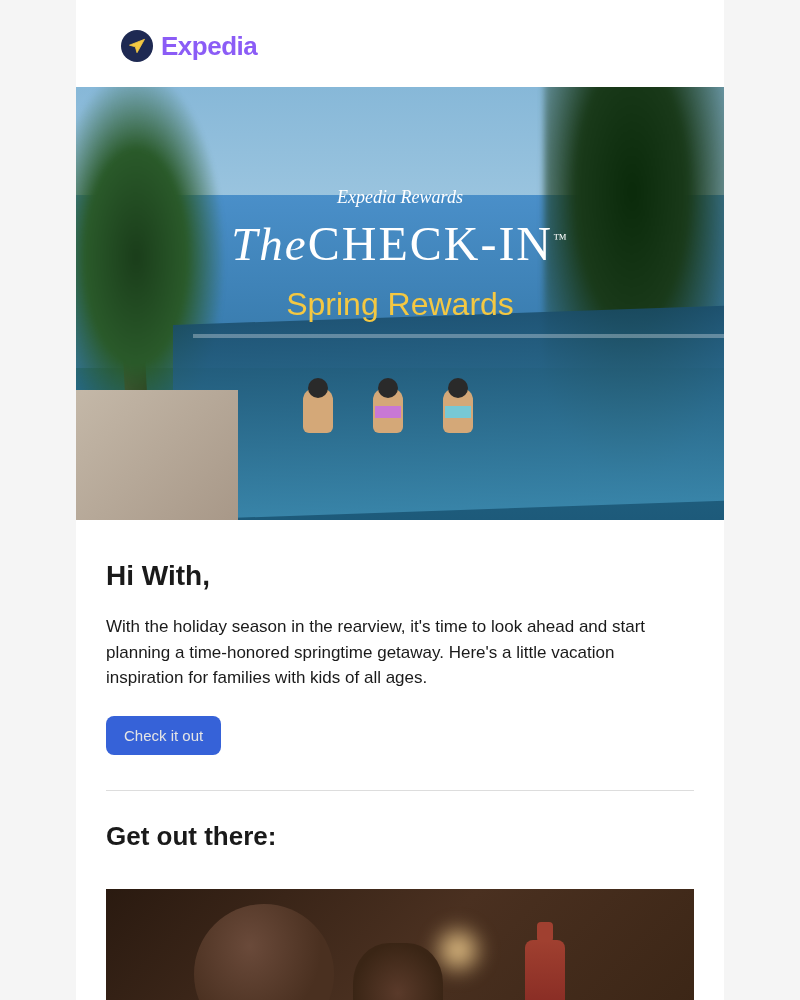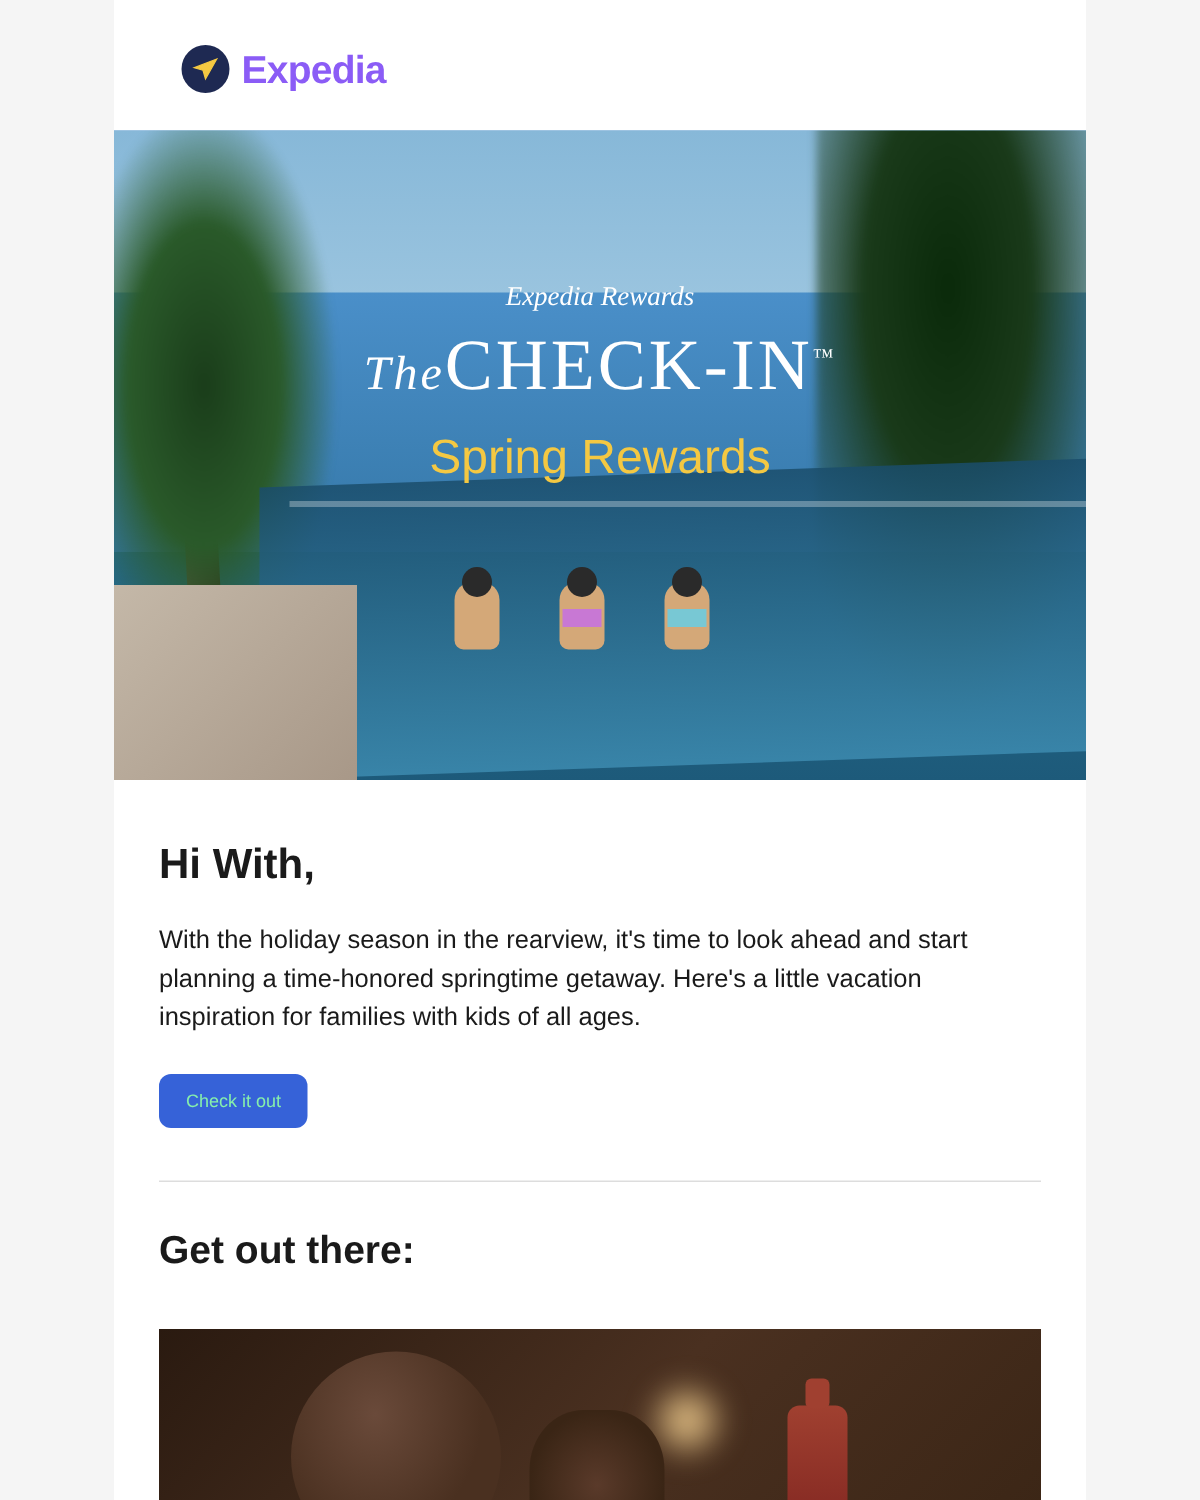--- a/index.html
+++ b/index.html
@@ -182,21 +182,21 @@
     }
     .hero-checkin {
       font-size: 48px;
       font-weight: 300;
       letter-spacing: 2px;
       margin-bottom: 15px;
       font-family: Georgia, serif;
     }
     .hero-checkin-the {
       font-style: italic;
-      font-size: 32px;
+      font-size: 47px;
       font-weight: 300;
       font-family: Georgia, serif;
     }
     .hero-checkin-trademark {
       font-size: 14px;
       vertical-align: super;
     }
     .hero-subtitle {
       font-size: 32px;
       font-weight: 400;
@@ -213,22 +213,22 @@
     }
     .intro-text {
       font-size: 17px;
       line-height: 1.5;
       color: #1a1a1a;
       margin-bottom: 25px;
     }
     .cta-button {
       display: inline-block;
       background: #3662d8;
-      color: #86efac;
-      font-size: 12px;
+      color: #e5e5e5;
+      font-size: 15px;
       padding: 11px 18px;
       border-radius: 8px;
       border: none;
       cursor: pointer;
     }
     .divider {
       height: 1px;
       background: #dddddd;
       margin: 35px 0 30px;
     }

